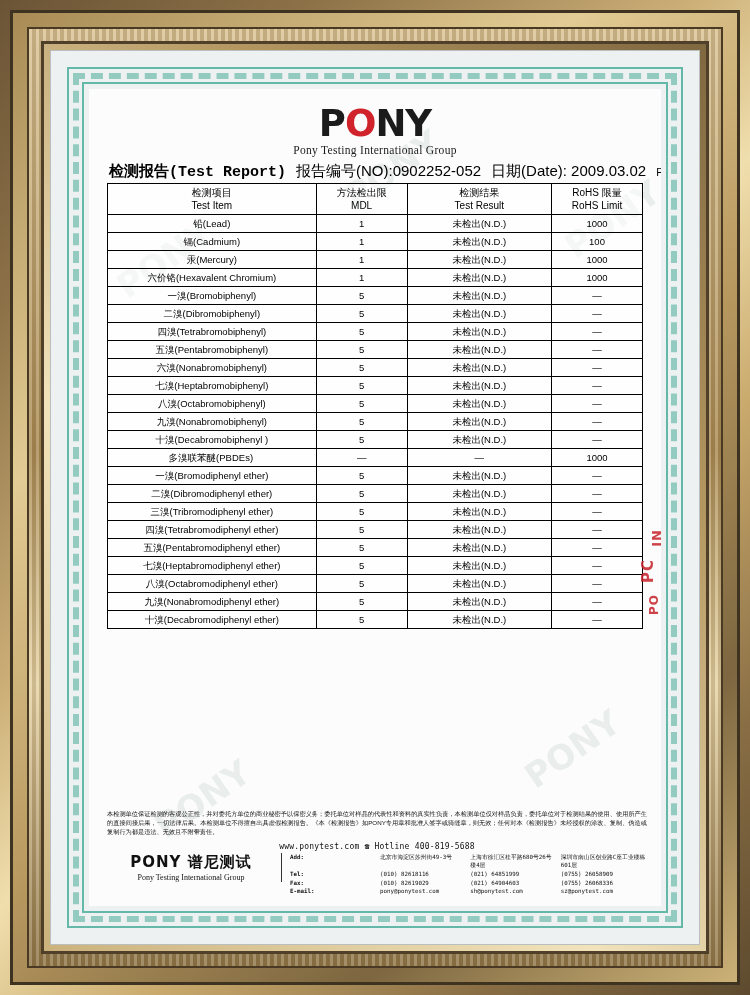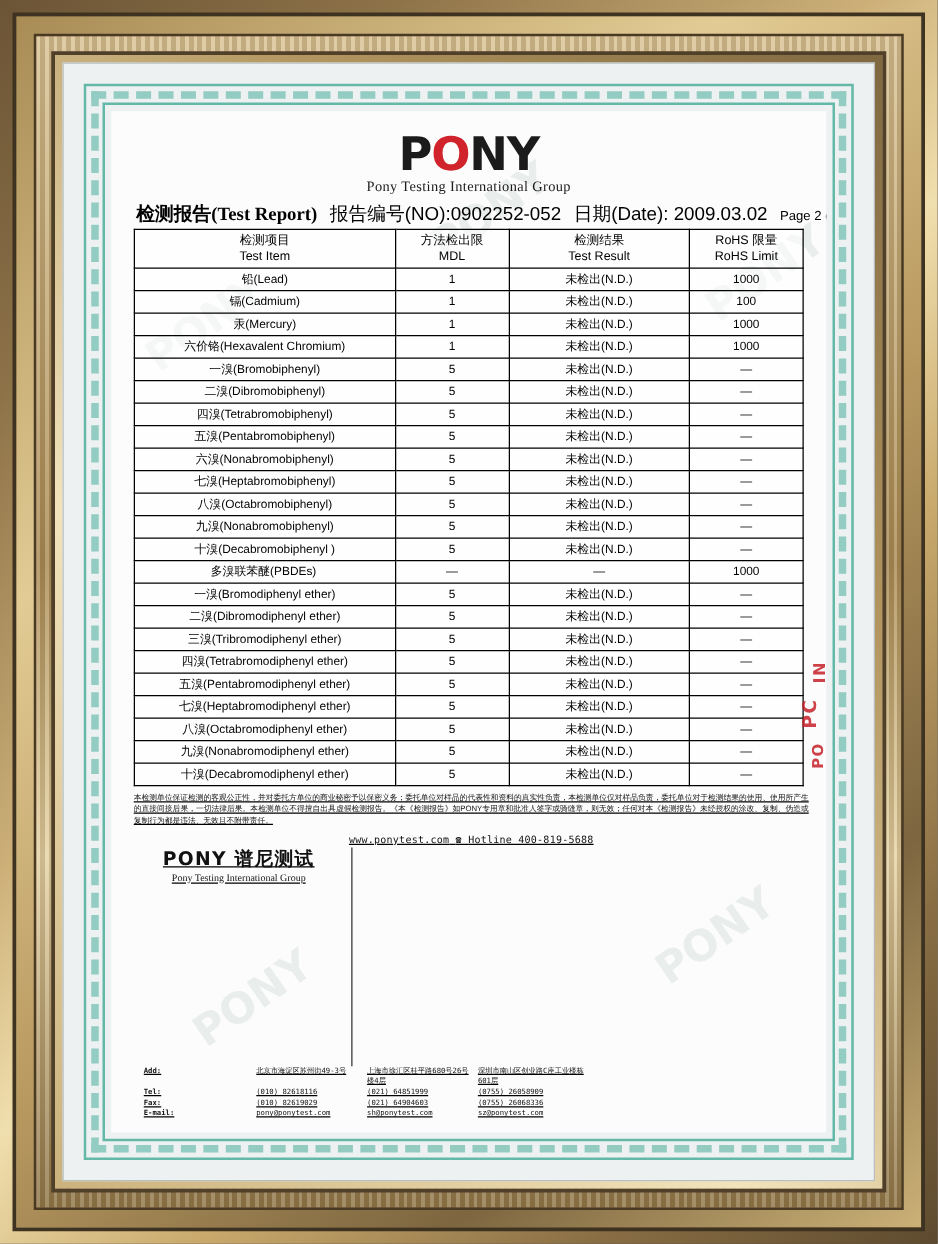--- a/index.html
+++ b/index.html
@@ -129,21 +129,21 @@
 
   .title-row {
     display: flex;
     align-items: baseline;
     gap: 10px;
     margin: 6px 0 2px 2px;
     position: relative;
     z-index: 2;
   }
   .title-main {
-    font-family: Liberation Serif, serif;
+    font-family: Liberation Mono, monospace;
     font-weight: bold;
     font-size: 15px;
     color: #000;
     white-space: nowrap;
   }
   .title-meta {
     font-size: 15px;
     color: #000;
     white-space: nowrap;
   }
@@ -188,21 +188,20 @@
   .col-mdl  { width: 17%; }
   .col-res  { width: 27%; }
   .col-lim  { width: 17%; }
   .group-row td:first-child { padding-left: 0; }
 
   
   .footer {
     position: absolute;
     left: 18px; right: 14px; bottom: 10px;
     z-index: 2;
-    text-decoration: underline;
   }
   .disclaimer {
     font-size: 6.2px;
     line-height: 1.45;
     color: #111;
     text-align: justify;
     margin-bottom: 5px;
   }
   .contact-center {
     text-align: center;
@@ -210,21 +209,20 @@
     font-size: 8px;
     color: #111;
     margin-bottom: 2px;
     letter-spacing: .2px;
   }
   .contact-center .phone-icon { color: #111; }
   .footer-bottom {
     display: flex;
     align-items: flex-start;
     border-top: 0;
-    flex-direction: column;
   }
   .brand-col {
     width: 175px;
     flex: 0 0 175px;
     border-right: 1px solid #333;
     padding-right: 6px;
     box-sizing: border-box;
   }
   .brand-cn {
     font-family: "DejaVu Sans", sans-serif;

